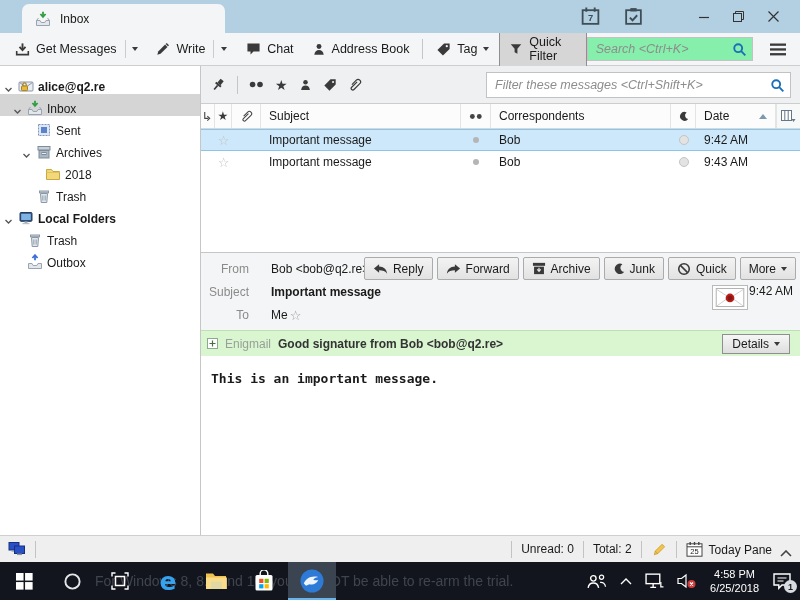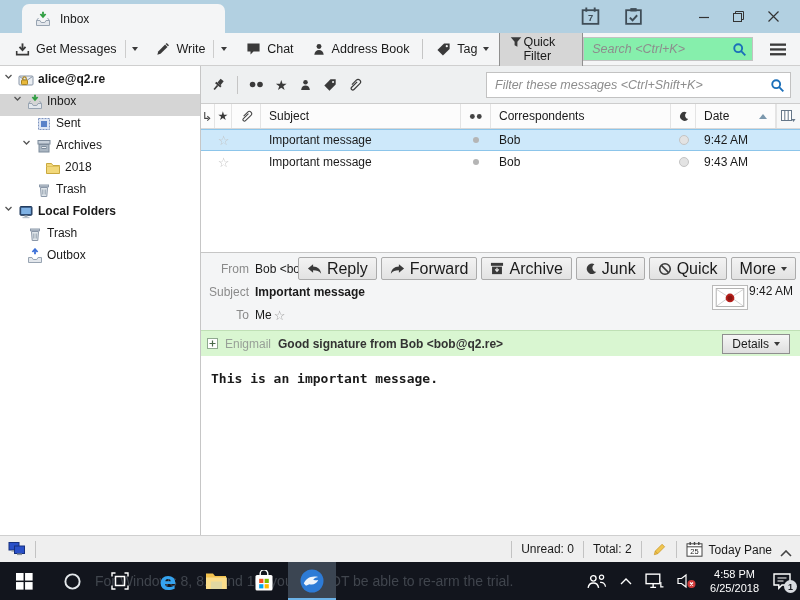--- a/index.html
+++ b/index.html
@@ -15,33 +15,33 @@
   .tb-right{position:absolute;right:0;top:0;height:33px;display:flex;align-items:center;gap:22px;padding-right:20px;}
 
   
   .toolbar{height:33px;background:#f4f5f6;border-bottom:1px solid #cfcfcf;display:flex;align-items:center;
     padding:0 9px;font-size:12.5px;}
   .tbtn{display:flex;align-items:center;gap:6px;padding:4px 6px;border-radius:2px;white-space:nowrap;}
   .tbtn-caret{padding:4px 5px;display:flex;align-items:center;}
   .caret{width:0;height:0;border-left:3.5px solid transparent;border-right:3.5px solid transparent;border-top:4px solid #3a3a3a;}
   .mini-sep{width:1px;height:18px;background:#cdcdcd;margin:0 2px;}
   .tsep{width:1px;height:20px;background:#c5c5c5;margin:0 7px;}
-  .qf-active{background:#d6d6d6;border:1px solid #8f8f8f;padding:3px 9px;display:flex;align-items:flex-start;margin-left:4px;}
+  .qf-active{background:#d6d6d6;border:1px solid #8f8f8f;padding:3px 9px;display:flex;align-items:center;gap:6px;margin-left:4px;}
   .searchbox{position:relative;width:205px;height:24px;background:#86efac;border:1px solid #c2c2c2;margin-left:auto;}
   .searchbox input,.filterbox input{width:100%;height:100%;border:0;outline:none;background:transparent;
     padding:0 26px 0 8px;font-family:"Liberation Sans",sans-serif;font-size:12.5px;color:#444;}
   .searchbox input::placeholder,.filterbox input::placeholder{color:#8d8d8d;font-style:italic;}
   .mag{position:absolute;right:5px;top:4px;}
   .hamburger{margin-left:12px;padding:4px 5px;}
 
   
   .main{display:flex;height:469px;}
   .folder-pane{width:200px;flex:none;background:#fff;padding-top:6px;overflow:hidden;}
   .splitter-v{width:1px;flex:none;background:#c6c6c6;}
-  .frow{display:flex;align-items:flex-start;height:22px;gap:4px;padding-right:12px;}
+  .frow{display:flex;align-items:flex-end;height:22px;gap:4px;padding-right:12px;}
   .frow .twisty{width:11px;display:flex;justify-content:center;flex:none;}
   .frow.sel{background:#d5d5d5;}
   .frow .flabel{white-space:nowrap;overflow:hidden;}
   .bold{font-weight:bold;}
   .ind0{padding-left:3px;}.ind1{padding-left:12px;}.ind2{padding-left:21px;}.ind3{padding-left:30px;}
 
   .right-pane{flex:1;display:flex;flex-direction:column;min-width:0;background:#fff;}
 
   
   .qfbar{height:38px;flex:none;background:#eef0f1;border-bottom:1px solid #cdcdcd;display:flex;align-items:center;
@@ -70,24 +70,24 @@
   .row-star{color:#c3c3c3;font-size:13px;}
   .dot{width:6px;height:6px;border-radius:50%;background:#b5b5b5;}
   .junkball{width:10px;height:10px;border-radius:50%;background:#e3e3e3;border:1px solid #c4c4c4;}
   .sortarrow{width:0;height:0;border-left:4.5px solid transparent;border-right:4.5px solid transparent;
     border-bottom:5px solid #7b98ad;margin-left:auto;margin-right:4px;}
   .thread-empty{height:79px;flex:none;}
 
   
   .msg-header{height:78px;flex:none;background:#f4f5f6;border-top:1px solid #c6c6c6;position:relative;padding-top:6px;}
   .hrow{display:flex;align-items:center;height:20px;margin-bottom:3px;}
-  .hlabel{width:48px;flex:none;text-align:right;color:#8a8a8a;margin-right:6px;}
+  .hlabel{width:48px;flex:none;text-align:right;color:#8a8a8a;margin-right:22px;}
   .hstar{color:#9a9a9a;font-size:13px;margin-left:2px;}
   .actions{position:absolute;top:4px;right:4px;display:flex;gap:4px;}
-  .abtn{display:flex;align-items:center;gap:5px;height:23px;padding:0 8px;font-size:16px;color:#1a1a1a;
+  .abtn{display:flex;align-items:center;gap:5px;height:23px;padding:0 8px;font-size:12px;color:#1a1a1a;
     background:linear-gradient(#f3f3f3,#e2e2e2);border:1px solid #ababab;border-radius:2px;white-space:nowrap;}
   .envbtn{position:absolute;top:32px;right:52px;padding:2px;background:#fdfdfd;border:1px solid #b9b9b9;}
   .htime{position:absolute;top:31px;right:7px;}
 
   
   .enigbar{height:26px;flex:none;background:#d9f6d1;border-top:1px solid #bfe0b5;display:flex;align-items:center;
     gap:7px;padding:0 6px;position:relative;}
   .enig-brand{color:#98a098;}
   .enig-status{font-weight:bold;color:#333;}
   .details-btn{position:absolute;right:10px;top:3px;display:flex;align-items:center;gap:5px;height:20px;padding:0 9px;

